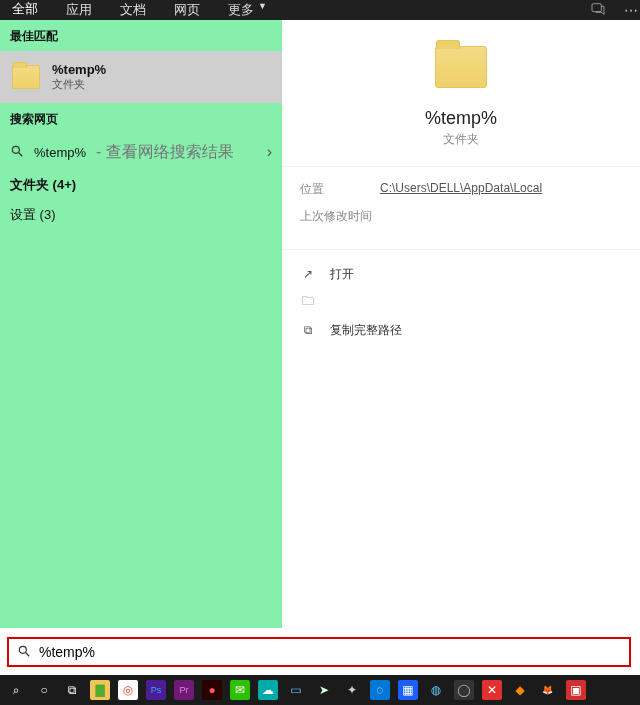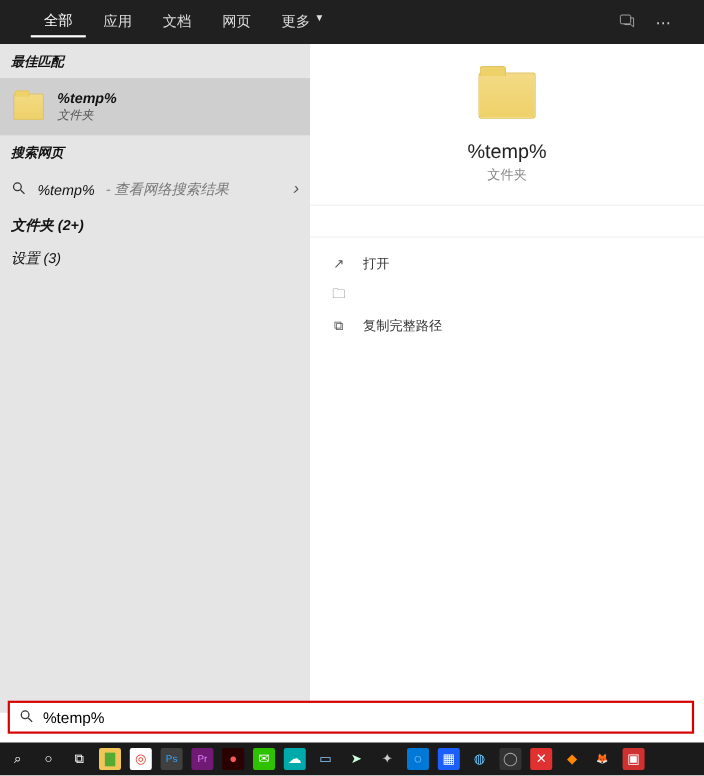--- a/index.html
+++ b/index.html
@@ -6,40 +6,39 @@
   body {
     font-family: "Microsoft YaHei", "Segoe UI", sans-serif;
     width: 640px; height: 705px;
     background: #fff;
     position: relative;
     overflow: hidden;
     font-size: 13px;
   }
   .top-tabs {
     background: #202020;
-    height: 40px;
+    height: 20px;
     display: flex;
     align-items: center;
     color: #ddd;
-    padding: 0 28px;
+    padding: 0 0;
     font-size: 13px;
     gap: 4px;
   }
   .tab { padding: 4px 12px; cursor: pointer; }
   .tab.active { border-bottom: 2px solid #fff; color:#fff; }
   .tab.more { display:flex; gap:4px;}
   .top-right { margin-left:auto; display:flex; gap:18px; align-items:center;}
   .feedback-icon svg { width:16px; height:16px; stroke:#ccc; fill:none;}
   .ellipsis { letter-spacing:2px; color:#ccc; font-size:14px;}
   .main { display:flex; height:608px; }
   .left-pane {
-    width: 282px; background:#e5e5e5;
+    width: 282px; background:#86efac;
     display:flex; flex-direction:column;
     color:#111;
-    font-style:italic;
   }
   .section-header {
     padding: 8px 10px 6px; font-size:12px; font-weight:bold;
   }
   .result-row {
     display:flex; align-items:center;
     height:52px; padding:0 12px;
     gap:12px;
     background:#cfcfcf;
   }
@@ -54,21 +53,21 @@
     content:""; position:absolute; left:0; top:-4px; width:12px; height:5px;
     background:#efd16a; border:1px solid #e0c560; border-bottom:none; border-radius:2px 2px 0 0;
   }
   .result-title { font-weight:bold; font-size:13px; }
   .result-sub { font-size:11px; color:#555; }
   .web-row {
     display:flex; align-items:center; height:36px; padding:0 10px;
     gap:10px; cursor:pointer;
   }
   .web-row .ws-term { font-size:13px; color:#111;}
-  .web-row .ws-suffix { font-size:13px; color:#777;}
+  .web-row .ws-suffix { font-size:16px; color:#777;}
   .web-row .chev { margin-left:auto; color:#555; font-size:16px;}
   .cat-row { padding:6px 10px; font-size:13px; font-weight:bold;}
   .right-pane { flex:1; background:#fff; display:flex; flex-direction:column;}
   .preview-top {
     display:flex; flex-direction:column; align-items:center;
     padding:26px 0 18px; border-bottom:1px solid #eee;
   }
   .folder-icon-lg {
     width:52px; height:42px;
     background:linear-gradient(#f3da84,#efd16a);
@@ -151,31 +150,39 @@
       <span class="mag">
         <svg viewBox="0 0 24 24">
             <circle cx="10" cy="10" r="6"></circle>
             <line x1="15" y1="15" x2="21" y2="21"></line>
           </svg>
       </span>
       <span class="ws-term">%temp%</span>
       <span class="ws-suffix"> - 查看网络搜索结果</span>
       <span class="chev">›</span>
     </div>
-    <div class="cat-row">文件夹 (2+)</div>
+    <div class="cat-row">文件夹 (4+)</div>
     <div class="cat-row" style="font-weight:normal">设置 (3)</div>
   </div>
 
   <div class="right-pane">
     <div class="preview-top">
       <div class="folder-icon-lg"></div>
       <div class="preview-title">%temp%</div>
       <div class="preview-sub">文件夹</div>
     </div>
     <div class="meta-block">
+      <div class="meta-row">
+        <div class="meta-label">位置</div>
+        <div class="meta-value">C:\Users\DELL\AppData\Local</div>
+      </div>
+      <div class="meta-row">
+        <div class="meta-label">上次修改时间</div>
+        <div></div>
+      </div>
     </div>
     <div class="actions">
       <div class="action-row">
         <span class="aicon">↗</span>
         <span>打开</span>
       </div>
       <div class="action-row">
         <span class="aicon">🗀</span>
       </div>
       <div class="action-row">
@@ -195,21 +202,21 @@
   </span>
   <input type="text" value="%temp%" style="">
 </div>
 
 <div class="taskbar" id="taskbar">
     <div class="tb-item" style="color: rgb(255, 255, 255); font-size: 12px;">⌕</div>
     <div class="tb-item" style="color: rgb(255, 255, 255); font-size: 12px;">○</div>
     <div class="tb-item" style="color: rgb(255, 255, 255); font-size: 12px;">⧉</div>
     <div class="tb-item" style="background: rgb(242, 197, 88); color: rgb(85, 170, 51); font-size: 12px;">▇</div>
     <div class="tb-item" style="background: rgb(255, 255, 255); color: rgb(224, 64, 48); font-size: 12px;">◎</div>
-    <div class="tb-item" style="background: #404040; color: rgb(49, 168, 255); font-size: 9px;">Ps</div>
+    <div class="tb-item" style="background: #4c1d95; color: rgb(49, 168, 255); font-size: 9px;">Ps</div>
     <div class="tb-item" style="background: #701a75; color: rgb(224, 133, 255); font-size: 9px;">Pr</div>
     <div class="tb-item" style="background: rgb(42, 0, 0); color: rgb(255, 90, 90); font-size: 12px;">●</div>
     <div class="tb-item" style="background: rgb(45, 193, 0); color: rgb(255, 255, 255); font-size: 12px;">✉</div>
     <div class="tb-item" style="background: rgb(0, 170, 170); color: rgb(255, 255, 255); font-size: 12px;">☁</div>
     <div class="tb-item" style="background: rgb(27, 27, 27); color: rgb(136, 204, 255); font-size: 12px;">▭</div>
     <div class="tb-item" style="background: rgb(27, 27, 27); color: rgb(204, 255, 221); font-size: 12px;">➤</div>
     <div class="tb-item" style="background: rgb(27, 27, 27); color: rgb(204, 204, 204); font-size: 12px;">✦</div>
     <div class="tb-item" style="background: rgb(0, 120, 215); color: rgb(255, 255, 255); font-size: 12px;">◌</div>
     <div class="tb-item" style="background: rgb(27, 96, 255); color: rgb(255, 255, 255); font-size: 12px;">▦</div>
     <div class="tb-item" style="background: rgb(27, 27, 27); color: rgb(102, 204, 255); font-size: 12px;">◍</div>

